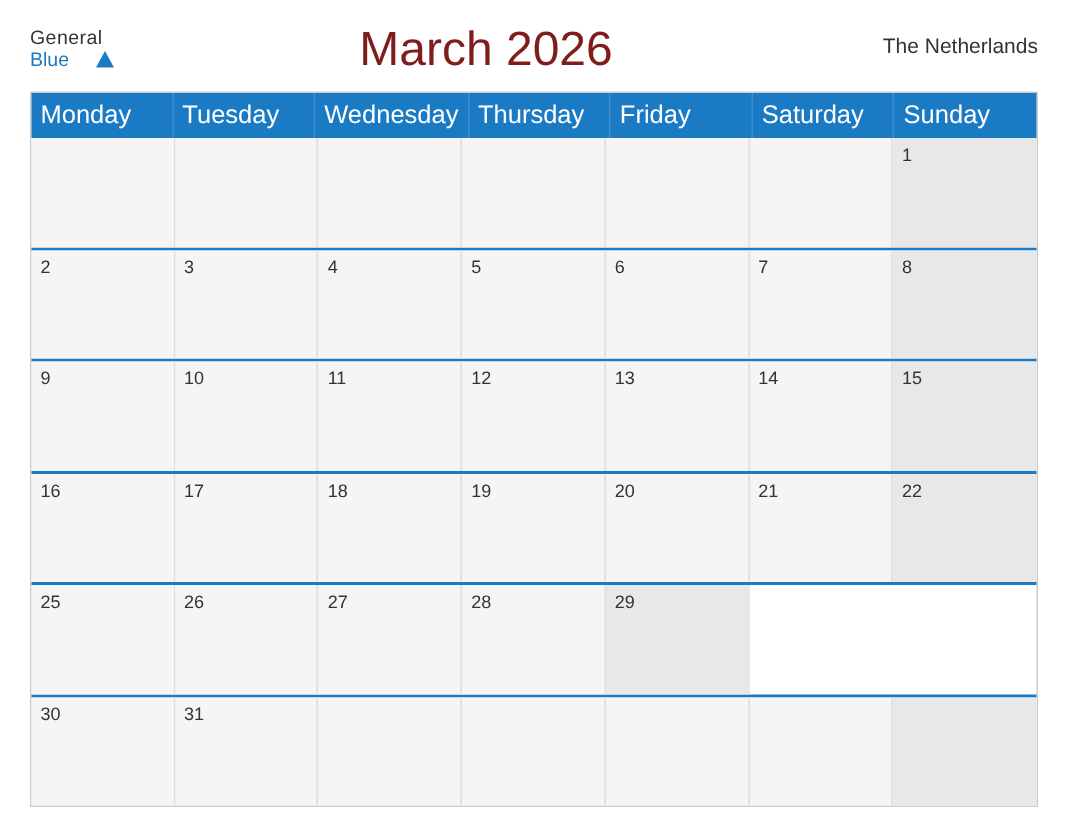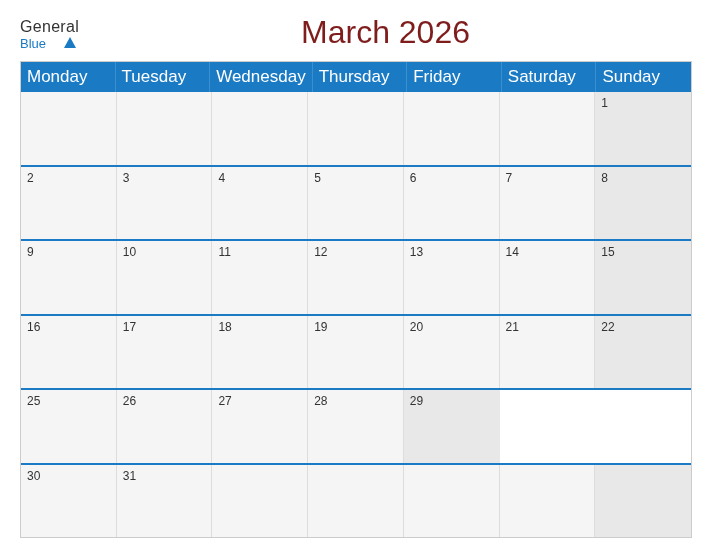--- a/index.html
+++ b/index.html
@@ -23,21 +23,21 @@
       align-items: flex-start;
       justify-content: space-between;
       margin-bottom: 10px;
     }
     .logo {
       display: flex;
       flex-direction: column;
       align-items: flex-start;
     }
     .logo-general {
-      font-size: 16px;
+      font-size: 13px;
       color: #333;
       font-weight: normal;
       line-height: 1.1;
       letter-spacing: 0.3px;
     }
     .logo-blue {
       font-size: 13px;
       color: #1a7ac4;
       font-weight: normal;
       display: flex;
@@ -134,20 +134,21 @@
 <div class="page">
   <div class="header">
     <div class="logo">
       <span class="logo-general">General</span>
       <span class="logo-blue">
         <span>Blue</span>
         <span class="logo-triangle"></span>
       </span>
     </div>
     <div class="title">March 2026</div>
+    <div class="country">The Netherlands</div>
   </div>
 
   <div class="calendar">
     <div class="day-headers">
     <div class="day-header">Monday</div>
         <div class="day-header">Tuesday</div>
         <div class="day-header">Wednesday</div>
         <div class="day-header">Thursday</div>
         <div class="day-header">Friday</div>
         <div class="day-header">Saturday</div>

